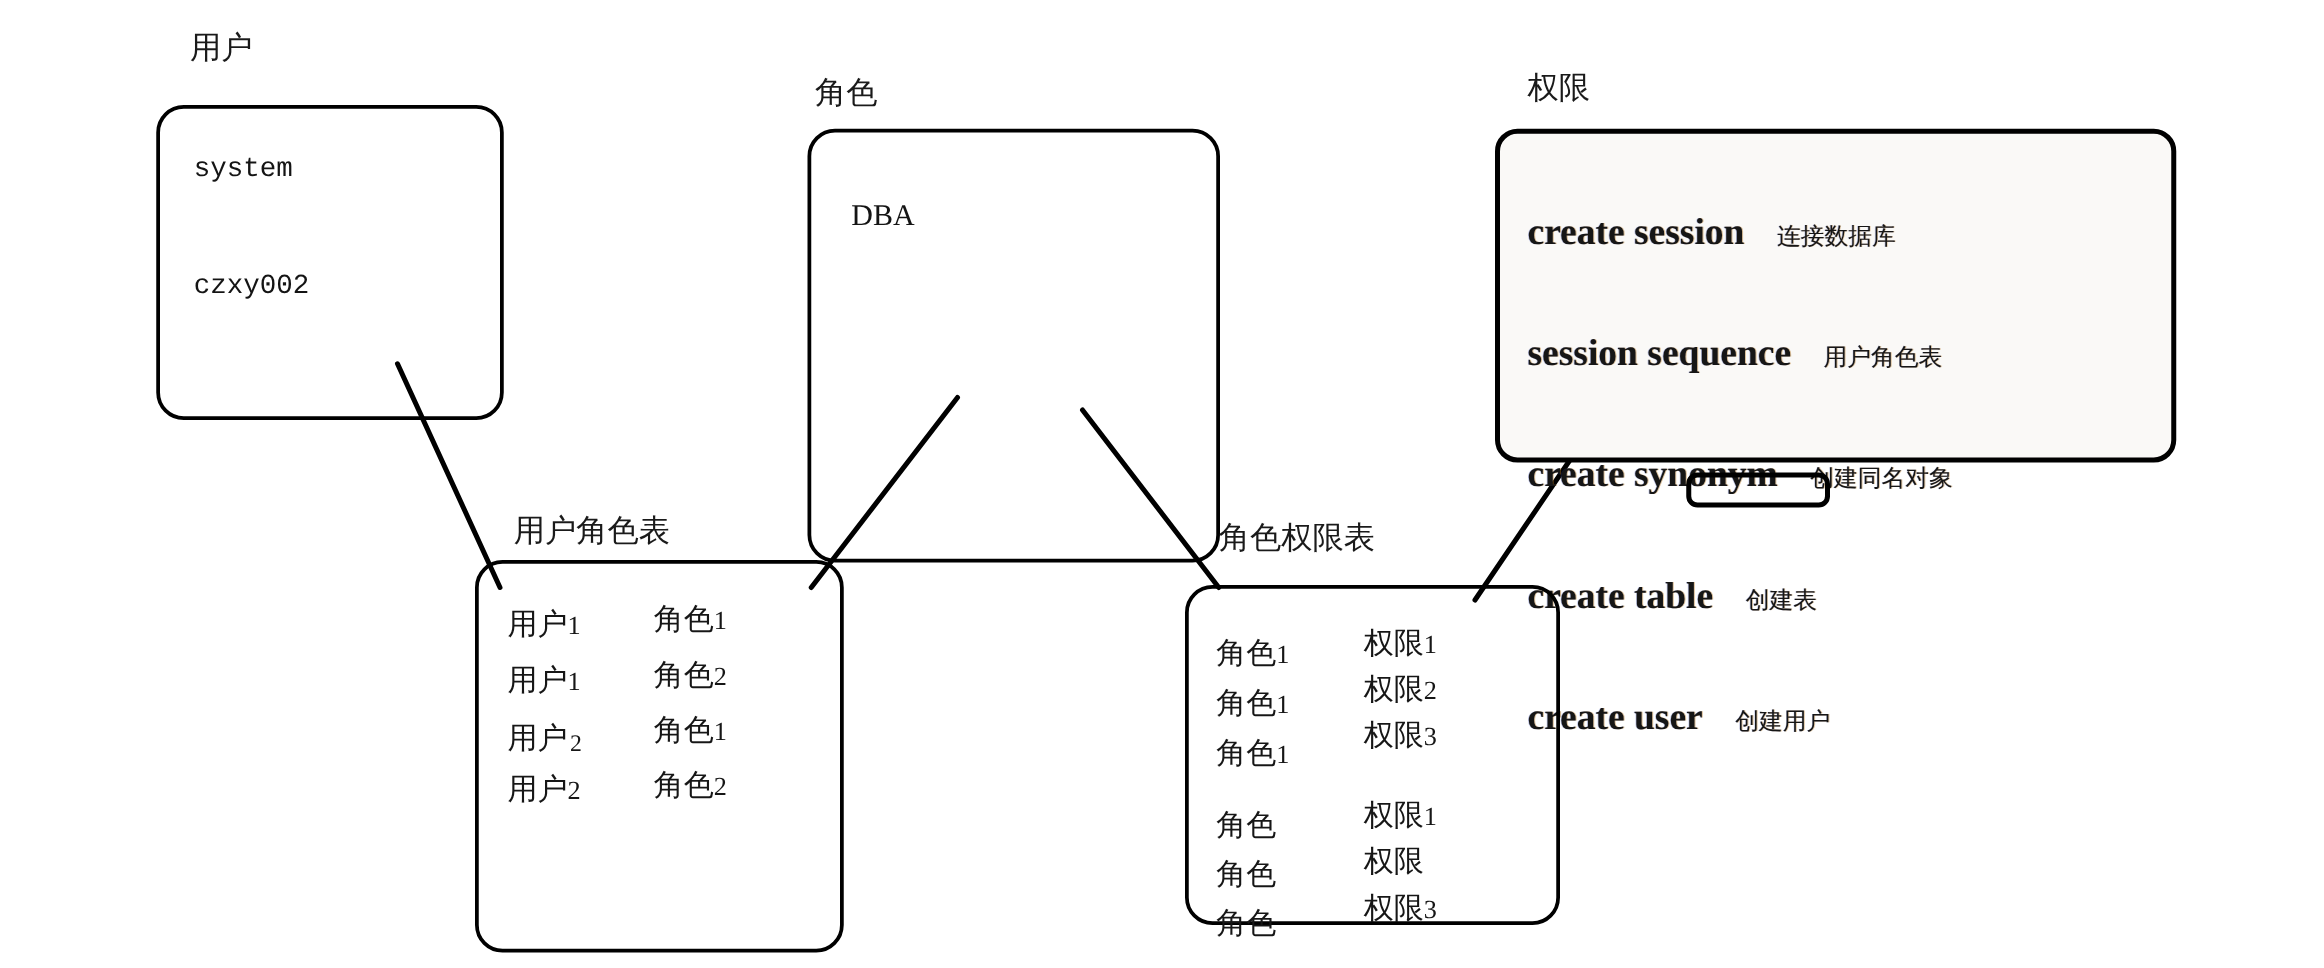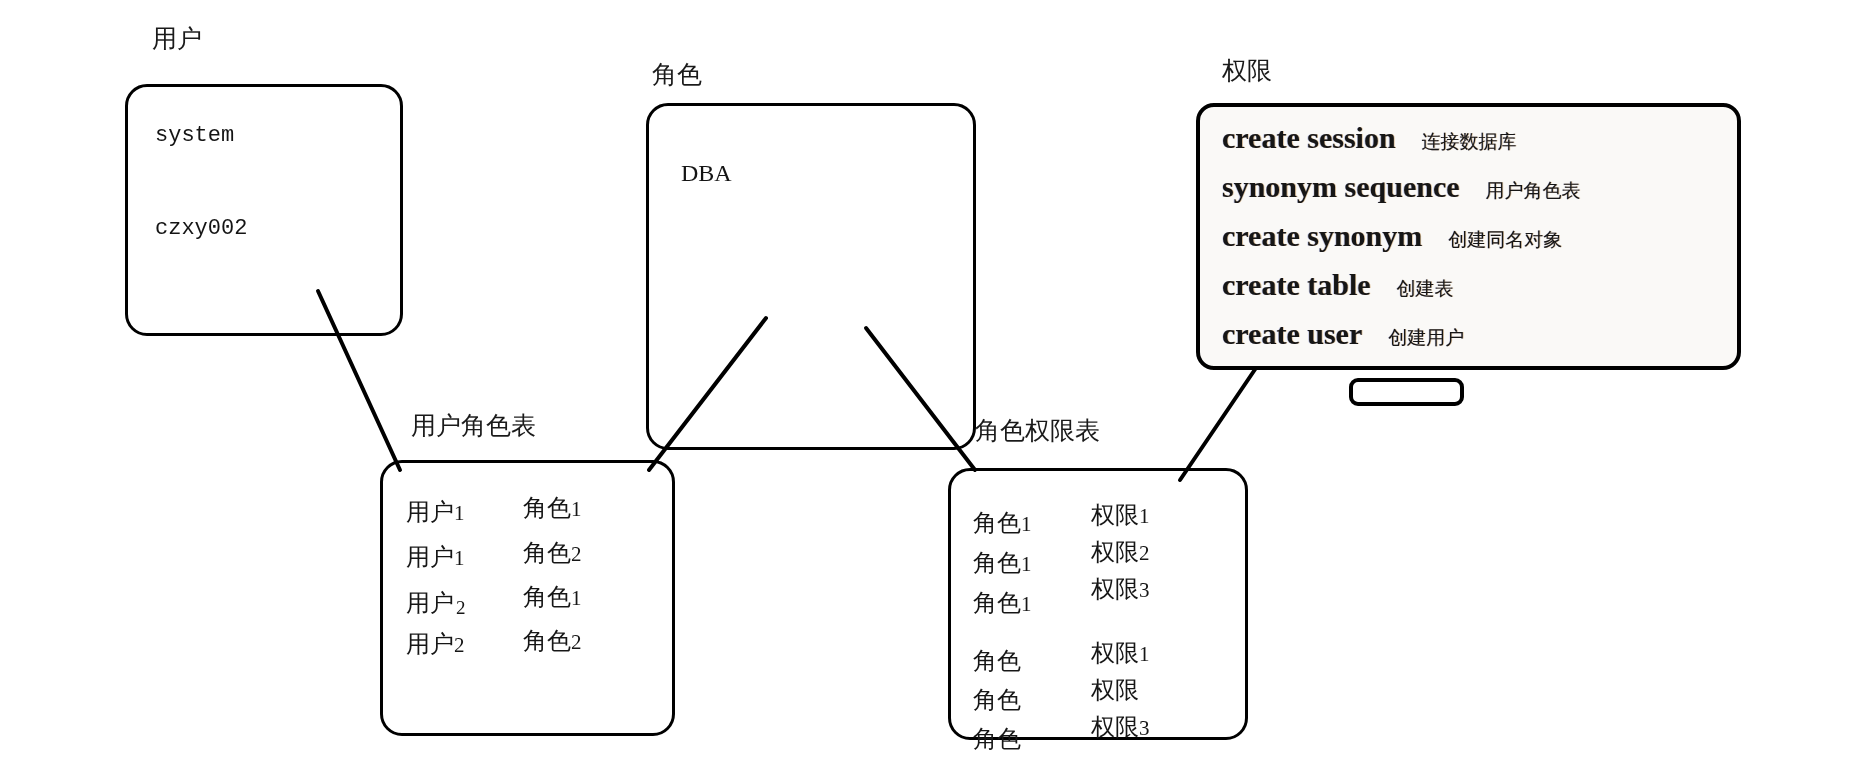--- a/index.html
+++ b/index.html
@@ -59,20 +59,21 @@
     position: absolute;
     left: 22px;
     top: 14px;
     right: 10px;
   }
   .priv-row {
     display: flex;
     align-items: baseline;
     height: 49px;
     white-space: nowrap;
+    margin-top: 48px;
   }
   .priv-cmd {
     font-family: "Liberation Serif", "DejaVu Serif", serif;
     font-weight: bold;
     font-size: 30px;
     color: #161616;
     text-shadow: 0.8px 0 0 rgba(180,120,40,0.45), -0.6px 0 0 rgba(40,60,170,0.30);
   }
   .priv-cn {
     font-family: "Liberation Sans", "DejaVu Sans", sans-serif;
@@ -144,21 +145,21 @@
 
   <div class="box shaded" style="left:1196px; top:103px; width:545px; height:267px;">
     <div class="priv-list">
 
       <div class="priv-row">
         <span class="priv-cmd">create session</span>
         <span class="priv-cn">连接数据库</span>
       </div>
 
       <div class="priv-row">
-        <span class="priv-cmd">synonym sequence</span>
+        <span class="priv-cmd">session sequence</span>
         <span class="priv-cn">用户角色表</span>
       </div>
 
       <div class="priv-row">
         <span class="priv-cmd">create synonym</span>
         <span class="priv-cn">创建同名对象</span>
       </div>
 
       <div class="priv-row">
         <span class="priv-cmd">create table</span>
@@ -172,21 +173,21 @@
 
     </div>
   </div>
 
   <div style="position:absolute; left:1349px; top:378px; width:115px; height:28px;
               border:4px solid #000; border-radius:9px; background:transparent;
               box-sizing:border-box;"></div>
 
   <div class="caption" style="left:411px; top:413px;">用户角色表</div>
 
-  <div class="box" style="left:380px; top:448px; width:295px; height:276px;margin-top:12px;">
+  <div class="box" style="left:380px; top:448px; width:295px; height:314px;">
 
     <div class="pair" style="left:23px; top:37px;">
       <span>用户</span><span class="num">1</span>
     </div>
     <div class="pair" style="left:140px; top:33px;">
       <span>角色</span><span class="num">1</span>
     </div>
 
     <div class="pair" style="left:23px; top:82px;">
       <span>用户</span><span class="num">1</span>

